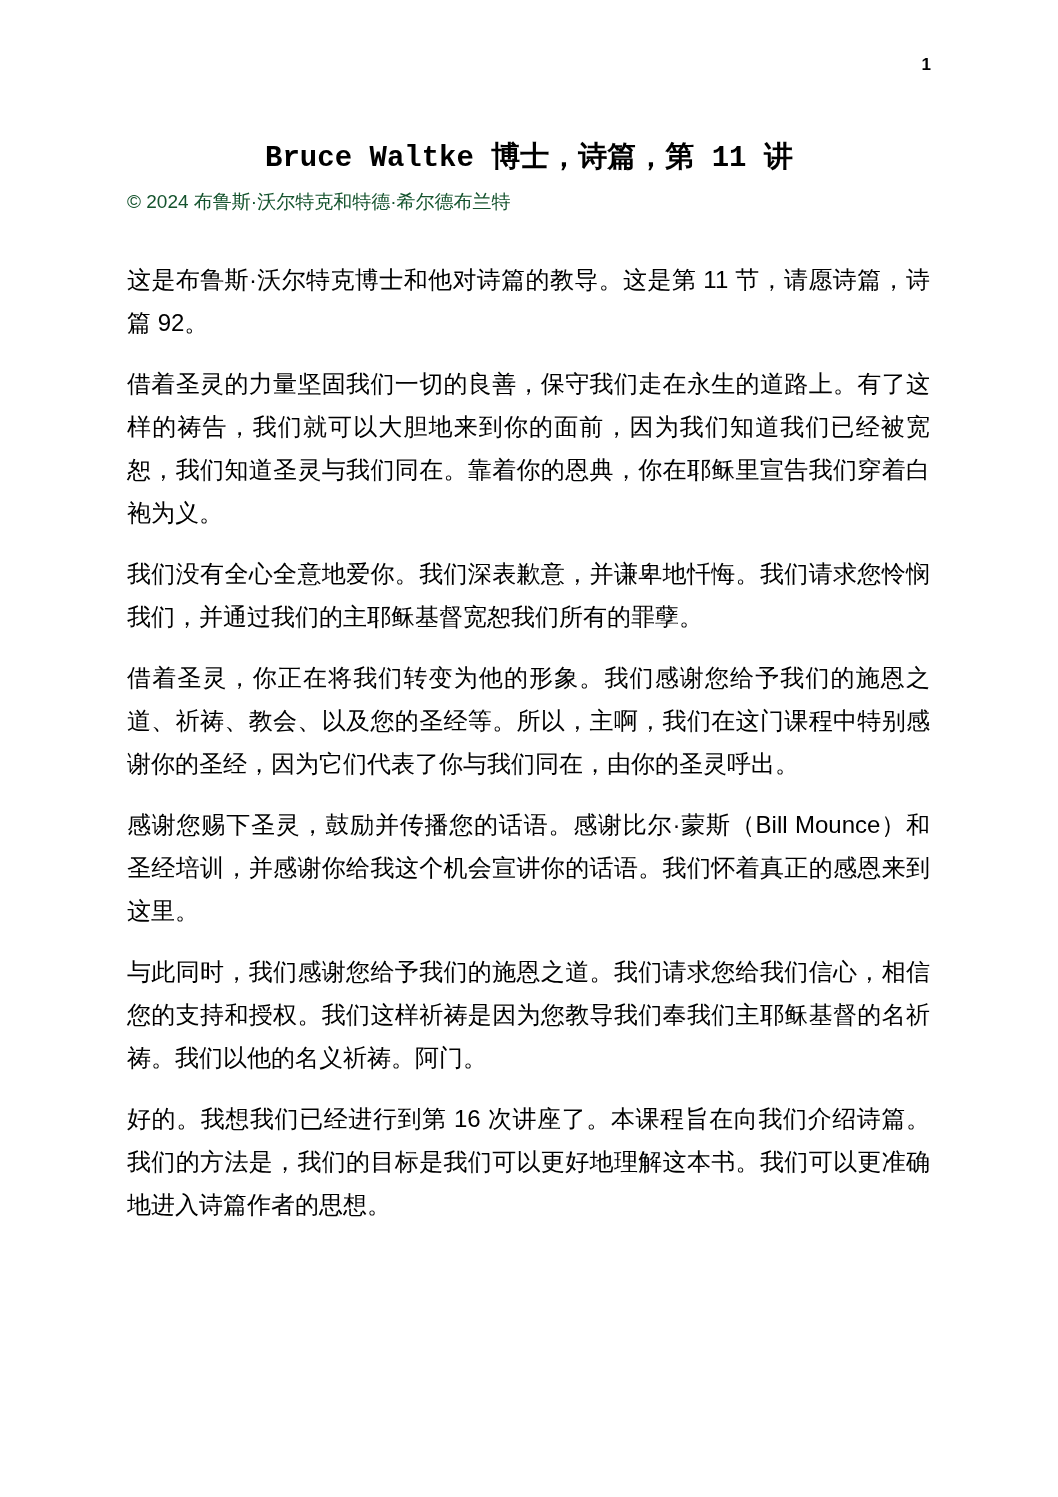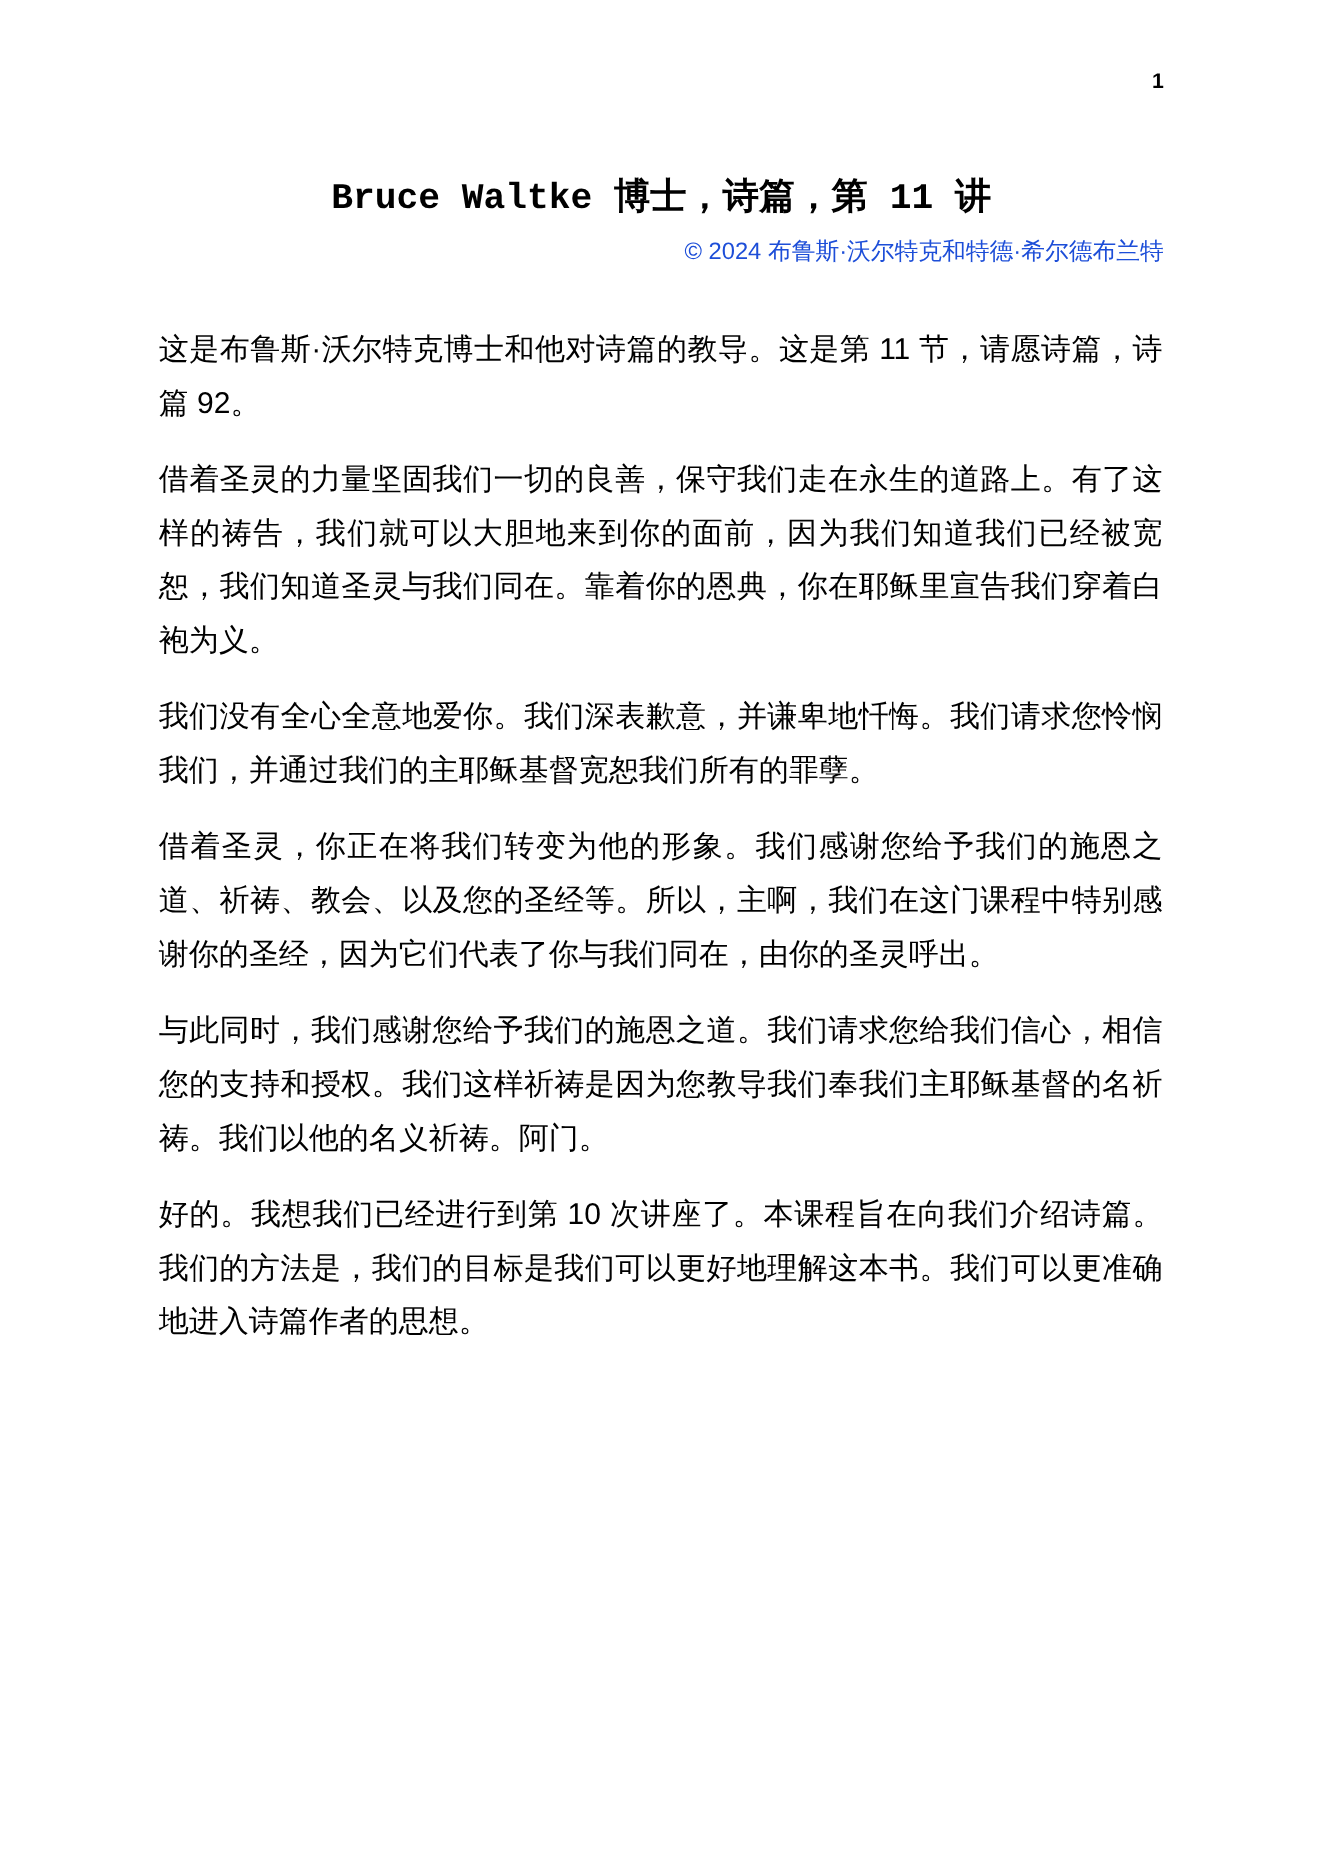--- a/index.html
+++ b/index.html
@@ -29,25 +29,25 @@
     margin: 140px 127px 0 127px;
     text-align: center;
     font-size: 29px;
     font-weight: bold;
     line-height: 1.3;
     color: #000000;
     font-family: Liberation Mono, monospace;
   }
   .doc-copyright {
     margin: 12px 127px 0 127px;
-    text-align: right;
+    text-align: left;
     font-size: 19px;
     font-weight: normal;
     line-height: 1.3;
-    color: #1d4ed8;
+    color: #14532d;
   }
   .doc-body {
     margin: 44px 128px 0 127px;
   }
   .doc-body p {
     margin: 0 0 18px 0;
     font-size: 24px;
     line-height: 43px;
     text-align: justify;
     color: #000000;
@@ -62,17 +62,18 @@
 
   <h1 class="doc-title">Bruce Waltke 博士，诗篇，第 11 讲</h1>
 
   <div class="doc-copyright">© 2024 布鲁斯·沃尔特克和特德·希尔德布兰特</div>
 
   <div class="doc-body">
     <p>这是布鲁斯·沃尔特克博士和他对诗篇的教导。这是第 11 节，请愿诗篇，诗篇 92。</p>
     <p>借着圣灵的力量坚固我们一切的良善，保守我们走在永生的道路上。有了这样的祷告，我们就可以大胆地来到你的面前，因为我们知道我们已经被宽恕，我们知道圣灵与我们同在。靠着你的恩典，你在耶稣里宣告我们穿着白袍为义。</p>
     <p>我们没有全心全意地爱你。我们深表歉意，并谦卑地忏悔。我们请求您怜悯我们，并通过我们的主耶稣基督宽恕我们所有的罪孽。</p>
     <p>借着圣灵，你正在将我们转变为他的形象。我们感谢您给予我们的施恩之道、祈祷、教会、以及您的圣经等。所以，主啊，我们在这门课程中特别感谢你的圣经，因为它们代表了你与我们同在，由你的圣灵呼出。</p>
+    <p>感谢您赐下圣灵，鼓励并传播您的话语。感谢比尔·蒙斯（Bill Mounce）和圣经培训，并感谢你给我这个机会宣讲你的话语。我们怀着真正的感恩来到这里。</p>
     <p>与此同时，我们感谢您给予我们的施恩之道。我们请求您给我们信心，相信您的支持和授权。我们这样祈祷是因为您教导我们奉我们主耶稣基督的名祈祷。我们以他的名义祈祷。阿门。</p>
-    <p>好的。我想我们已经进行到第 10 次讲座了。本课程旨在向我们介绍诗篇。我们的方法是，我们的目标是我们可以更好地理解这本书。我们可以更准确地进入诗篇作者的思想。</p>
+    <p>好的。我想我们已经进行到第 16 次讲座了。本课程旨在向我们介绍诗篇。我们的方法是，我们的目标是我们可以更好地理解这本书。我们可以更准确地进入诗篇作者的思想。</p>
   </div>
 
 </div>
 
 </body></html>

